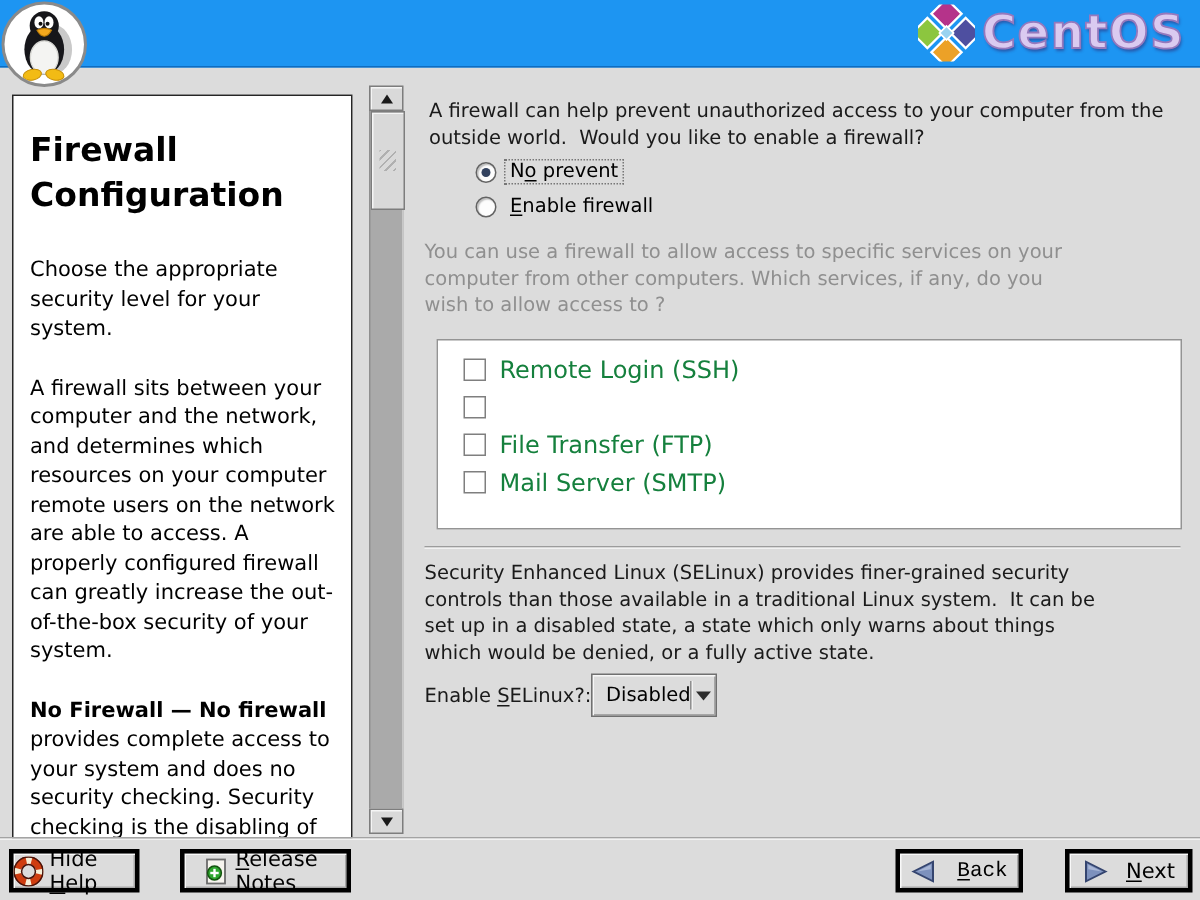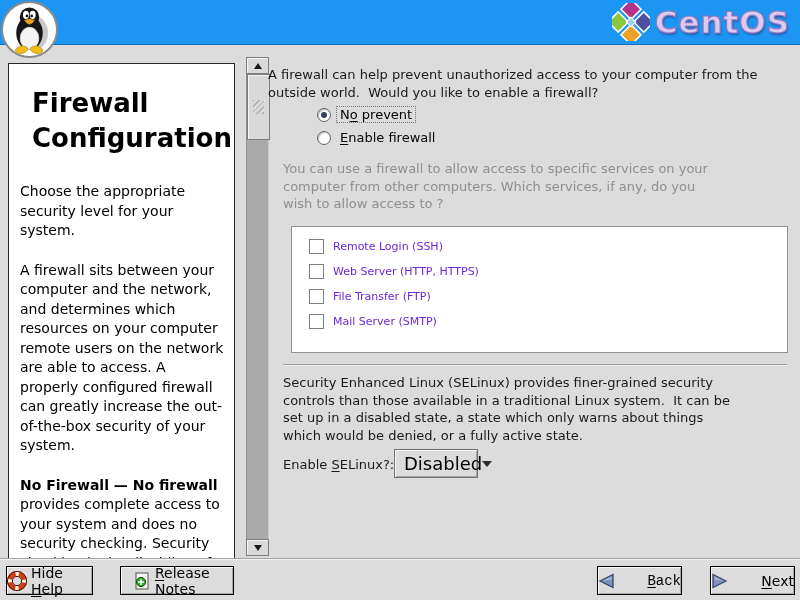--- a/index.html
+++ b/index.html
@@ -16,21 +16,21 @@
                 z-index:5; overflow:hidden; }
   .brand { position:absolute; right:10px; top:3px; display:flex; align-items:center; gap:5px; z-index:4; }
   .brand-text { font-size:31px; font-weight:bold; color:#dacaf0;
                 -webkit-text-stroke:1.2px #9579bd;
                 text-shadow:1px 2px 2px rgba(50,20,90,.45); letter-spacing:1px; }
 
   
   .help-panel { position:absolute; left:8px; top:63px; width:227px; height:496px;
                 background:#fff; border:1px solid #262626; padding:12px 10px 0 11px;
                 overflow:hidden; color:#000; }
-  .help-panel h1 { font-size:26px; line-height:1.35; font-weight:bold; margin:10px 0 26px 12px; }
+  .help-panel h1 { font-size:22px; line-height:1.35; font-weight:bold; margin:10px 0 26px 0; }
   .help-panel p { font-size:14px; line-height:19.5px; margin:0 0 20px 0; }
 
   
   .scrollbar { position:absolute; left:246px; top:57px; width:23px; height:499px; }
   .sb-btn { position:absolute; left:0; width:23px; height:17px; background:#d9d9d9;
             border:1px solid #7d7d7d; display:flex; align-items:center; justify-content:center;
             box-shadow:inset 1px 1px 0 #f5f5f5; }
   .sb-btn.up { top:0; } .sb-btn.down { bottom:0; }
   .tri-up { width:0; height:0; border-left:4px solid transparent; border-right:4px solid transparent; border-bottom:6px solid #1a1a1a; }
   .tri-down { width:0; height:0; border-left:4px solid transparent; border-right:4px solid transparent; border-top:6px solid #1a1a1a; }
@@ -38,21 +38,21 @@
               border-left:1px solid #8f8f8f; border-right:1px solid #c8c8c8; }
   .sb-thumb { position:absolute; left:0; top:0; width:23px; height:66px; background:#d9d9d9;
               border:1px solid #7d7d7d; box-shadow:inset 1px 1px 0 #f5f5f5;
               display:flex; align-items:center; justify-content:center; }
   .grip { width:11px; height:14px;
           background:repeating-linear-gradient(135deg,#b0b0b0 0 1px,transparent 1px 4px); }
 
   
   .tblock { position:absolute; font-size:13px; color:#1a1a1a; line-height:17.5px; }
   .tblock div { white-space:pre; }
-  .intro { left:268px; top:66px; }
+  .intro { left:286px; top:66px; }
   .svc-question { left:283px; top:160px; color:#8f8f8f; }
   .selinux-desc { left:283px; top:374px; }
 
   
   .radio-group { position:absolute; left:317px; top:103px; }
   .radio-row { display:flex; align-items:center; height:23px; }
   .radio { width:14px; height:14px; border-radius:50%; background:#fdfdfd;
            border:1px solid #636363; margin-right:5px; position:relative; flex:none;
            box-shadow:inset 1px 1px 1px rgba(0,0,0,.25); }
   .radio .dot { display:none; }
@@ -60,43 +60,43 @@
                          border-radius:50%; background:#33425f; }
   .radio-label { font-size:13px; color:#000; padding:0 3px; border:1px dotted transparent; }
   .radio-label.focused { border:1px dotted #777; }
   .mn { text-decoration:underline; text-underline-offset:2px; }
 
   
   .services-box { position:absolute; left:291px; top:226px; width:497px; height:127px;
                   background:#fff; border:1px solid #949494; padding:7px 0 0 17px; }
   .svc-row { display:flex; align-items:center; height:25px; }
   .checkbox { width:15px; height:15px; background:#fff; border:1px solid #7f7f7f; margin-right:9px; flex:none; }
-  .svc-label { font-size:11px; color:#6d28d9; }
+  .svc-label { font-size:16px; color:#15803d; }
 
   .hsep { position:absolute; left:283px; top:364px; width:504px; height:2px;
           border-top:1px solid #9c9c9c; border-bottom:1px solid #f2f2f2; }
 
   
   .selinux-label { position:absolute; left:283px; top:457px; font-size:13px; color:#1a1a1a; white-space:pre; }
   .combo { position:absolute; left:394px; top:449px; width:84px; height:29px;
            background:#dcdcdc; border:1px solid #707070;
            box-shadow:inset 1px 1px 0 #f7f7f7, inset -1px -1px 0 #a6a6a6;
            display:flex; align-items:center; cursor:default; }
-  .combo-value { flex:1; padding-left:9px; font-size:18px; color:#000; }
+  .combo-value { flex:1; padding-left:9px; font-size:13px; color:#000; }
   .combo-sep { width:1px; height:19px; background:#8f8f8f; box-shadow:1px 0 0 #f2f2f2; }
   .combo-arrow-zone { width:19px; display:flex; align-items:center; justify-content:center; }
   .tri-combo { width:0; height:0; border-left:5px solid transparent; border-right:5px solid transparent; border-top:6px solid #2d2d2d; }
 
   
   .footer-sep { position:absolute; left:0; top:558px; width:800px; height:2px;
                 border-top:1px solid #a3a3a3; border-bottom:1px solid #f2f2f2; }
   .btn { position:absolute; top:566px; height:29px; background:#dcdcdc;
-         border:1px solid #000000;
+         border:3px solid #000000;
          box-shadow:inset 1px 1px 0 #f9f9f9, inset -1px -1px 0 #a8a8a8;
-         display:flex; align-items:center; justify-content:space-between; gap:4px;
+         display:flex; align-items:center; justify-content:center; gap:4px;
          font-size:14px; color:#000; cursor:default; }
   .btn-hide-help { left:6px; width:87px; }
   .btn-release-notes { left:120px; width:114px;padding-left:12px; }
   .btn-back { left:597px; width:85px; gap:14px;font-family:Liberation Mono, monospace; }
   .btn-next { left:710px; width:85px; gap:12px; }
   .icon { flex:none; display:block; }
 </style>
 </head>
 <body>
 
@@ -178,21 +178,20 @@
     <div>wish to allow access to ?</div>
   </div>
 
   <div class="services-box">
     <div class="svc-row">
       <span class="checkbox"></span>
       <span class="svc-label">Remote Login (SSH)</span>
     </div>
     <div class="svc-row">
       <span class="checkbox"></span>
-      <span class="svc-label">Web Server (HTTP, HTTPS)</span>
     </div>
     <div class="svc-row">
       <span class="checkbox"></span>
       <span class="svc-label">File Transfer (FTP)</span>
     </div>
     <div class="svc-row">
       <span class="checkbox"></span>
       <span class="svc-label">Mail Server (SMTP)</span>
     </div>
   </div>

